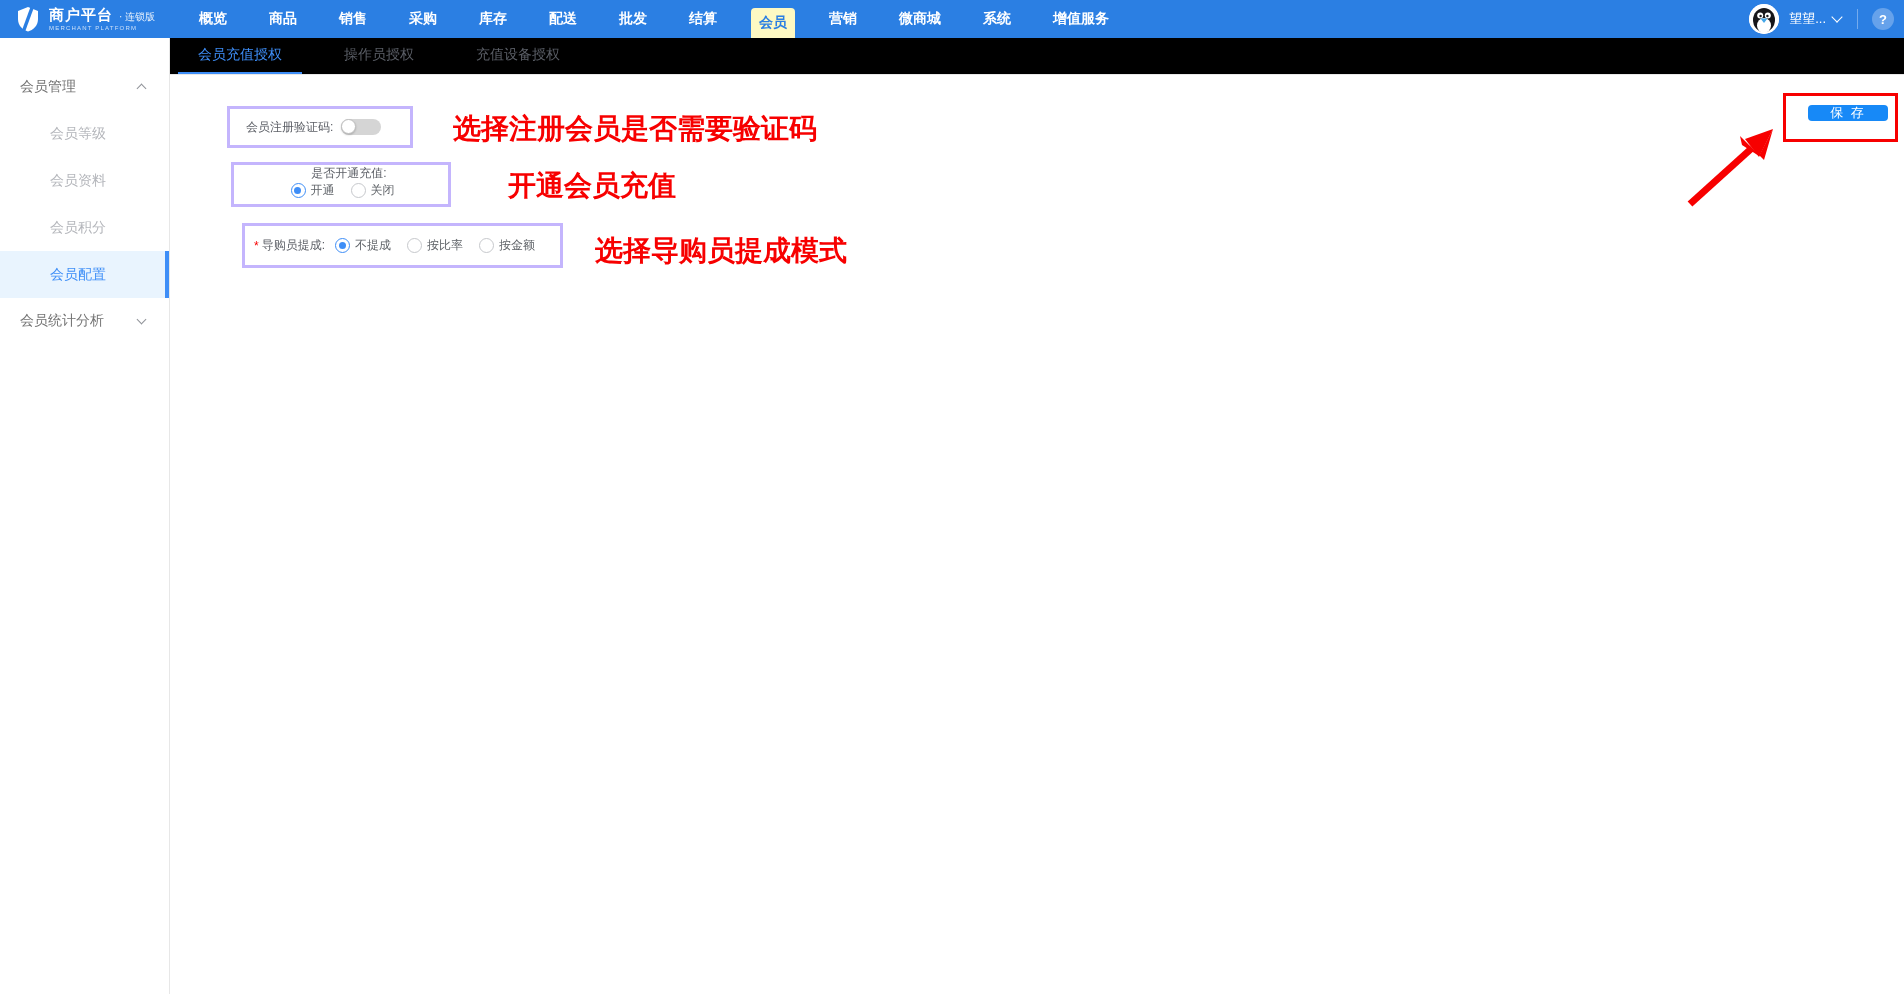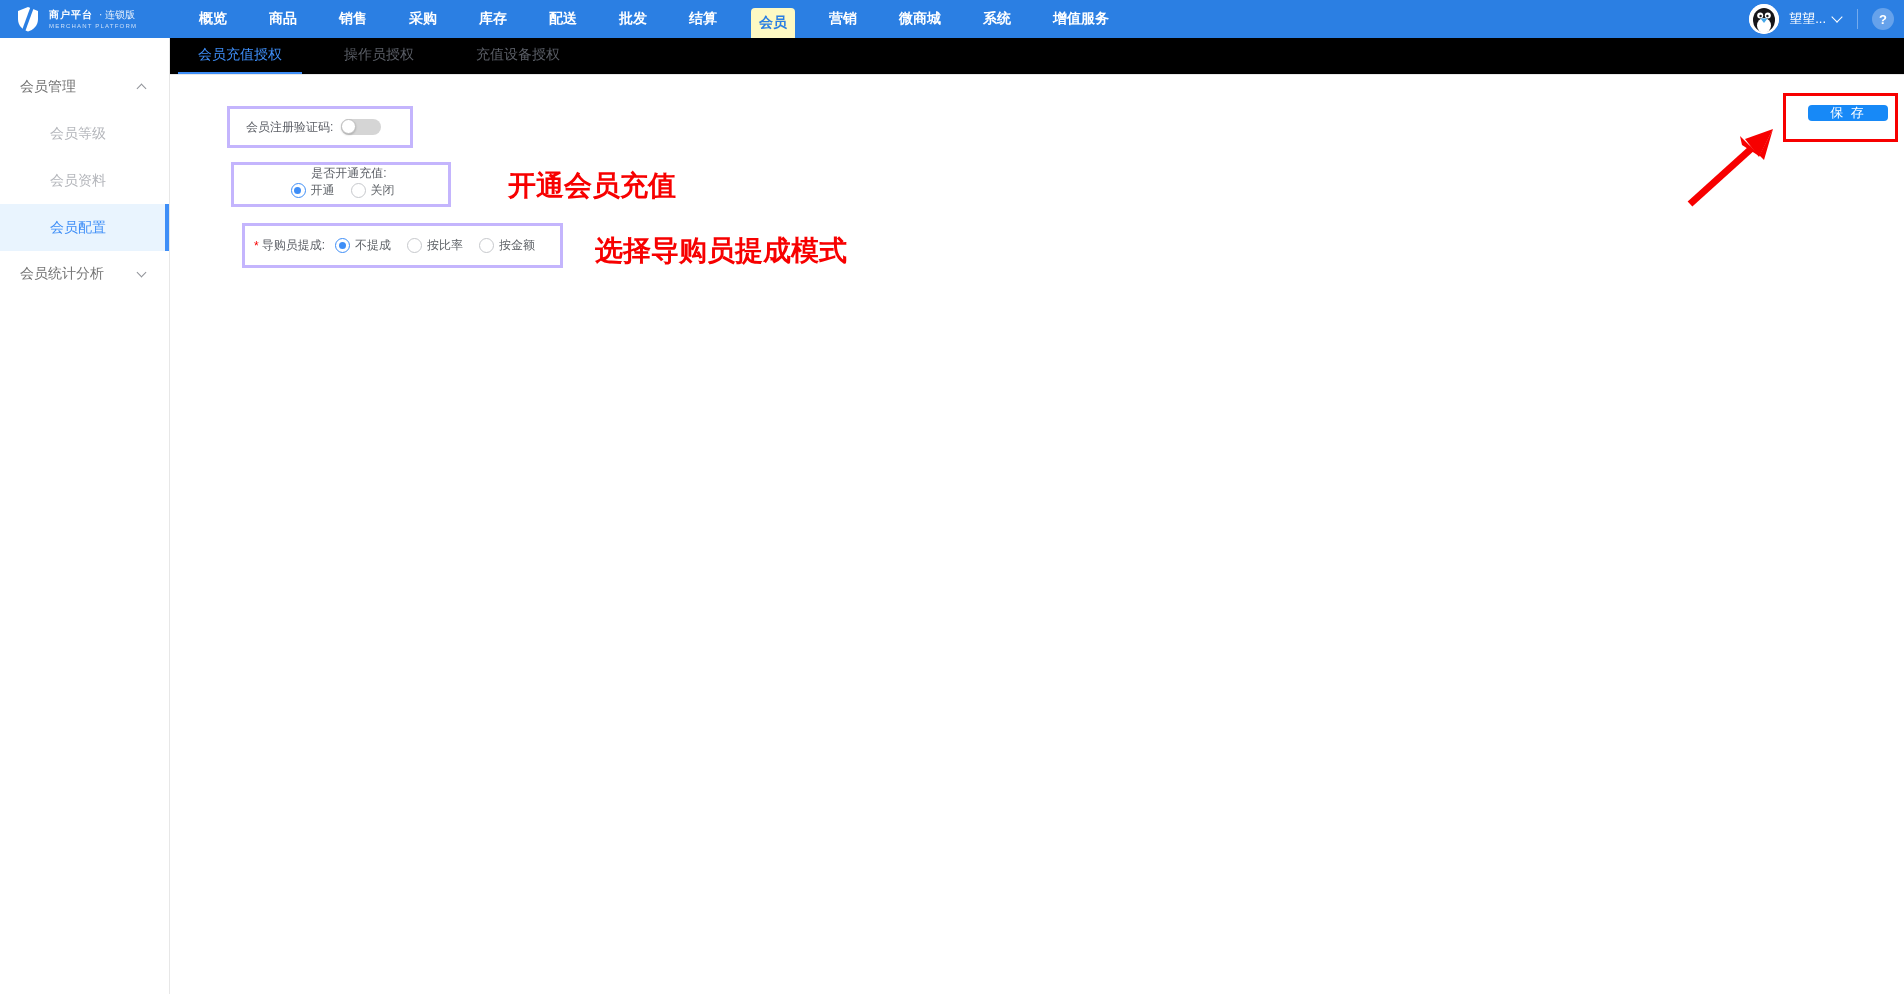--- a/index.html
+++ b/index.html
@@ -7,21 +7,21 @@
     font-family:"Liberation Sans","DejaVu Sans",sans-serif; }
   .root { position:relative; width:1904px; height:994px; background:#fff; }
 
   
   .navbar { position:absolute; left:0; top:0; width:1904px; height:38px;
     background:#2b7fe3; display:flex; align-items:center; }
   .brand { position:absolute; left:16px; top:0; height:38px; display:flex; align-items:center; }
   .brand-logo { width:24px; height:26px; margin-right:9px; }
   .brand-text-col { display:flex; flex-direction:column; line-height:1; }
   .brand-title-row { display:flex; align-items:baseline; }
-  .brand-title { color:#fff; font-size:10px; font-weight:bold; letter-spacing:1px; }
+  .brand-title { color:#fff; font-size:15px; font-weight:bold; letter-spacing:1px; }
   .brand-edition { color:#e8f1fc; font-size:10px; margin-left:6px; }
   .brand-sub { color:rgba(255,255,255,.75); font-size:6px; letter-spacing:1.2px; margin-top:3px; }
   .nav-items { position:absolute; left:178px; top:0; height:38px; display:flex; align-items:stretch;font-weight:bold; }
   .nav-item { color:#fff; font-size:14px; display:flex; align-items:center; padding:0 8px;
     margin:0 13px; cursor:pointer; white-space:nowrap; }
   .nav-item.active { background:#fef9c3; color:#2b7fe3; margin-top:8px; border-radius:4px 4px 0 0;
     height:30px; align-self:flex-start; }
   .nav-right { position:absolute; right:10px; top:0; height:38px; display:flex; align-items:center; }
   .avatar { width:30px; height:30px; border-radius:50%; background:#fff; overflow:hidden; margin-right:10px; }
   .user-name { color:#fff; font-size:13px; max-width:46px; overflow:hidden; white-space:nowrap; }
@@ -139,20 +139,21 @@
     </div>
   </div>
 
   <div class="sidebar" id="sidebar">
       <div class="side-group-header">
         <span>会员管理</span>
         <span class="side-chevron up"></span>
       </div>
       <div class="side-item">会员等级</div>
       <div class="side-item">会员资料</div>
+      <div class="side-item">会员积分</div>
       <div class="side-item active">会员配置</div>
       <div class="side-group-header">
         <span>会员统计分析</span>
         <span class="side-chevron down"></span>
       </div>
     </div>
 
   <div class="tabbar" id="tabbar">
       <div class="tab active">会员充值授权</div>
       <div class="tab">操作员授权</div>
@@ -160,20 +161,21 @@
     </div>
 
   <div class="main">
 
     <div class="red-box" style="left:57px; top:31px; width:186px; height:42px; padding-left:16px;">
       <span class="form-label" style="width:86px;">会员注册验证码:</span>
       <div class="toggle">
         <div class="toggle-knob"></div>
       </div>
     </div>
+    <div class="annotation" style="left:283px; top:35px;">选择注册会员是否需要验证码</div>
 
     <div class="red-box" style="left:61px; top:87px; width:220px; height:45px; padding-left:19px;flex-direction:column;">
       <span class="form-label" style="width:81px; margin-right:9px;">是否开通充值:</span>
       <div style="display:flex; align-items:center;" id="row2-options">
           <span class="radio-opt selected">
             <span class="radio-circle"></span>
             <span class="radio-label">开通</span>
           </span>
           <span class="radio-opt">
             <span class="radio-circle"></span>

